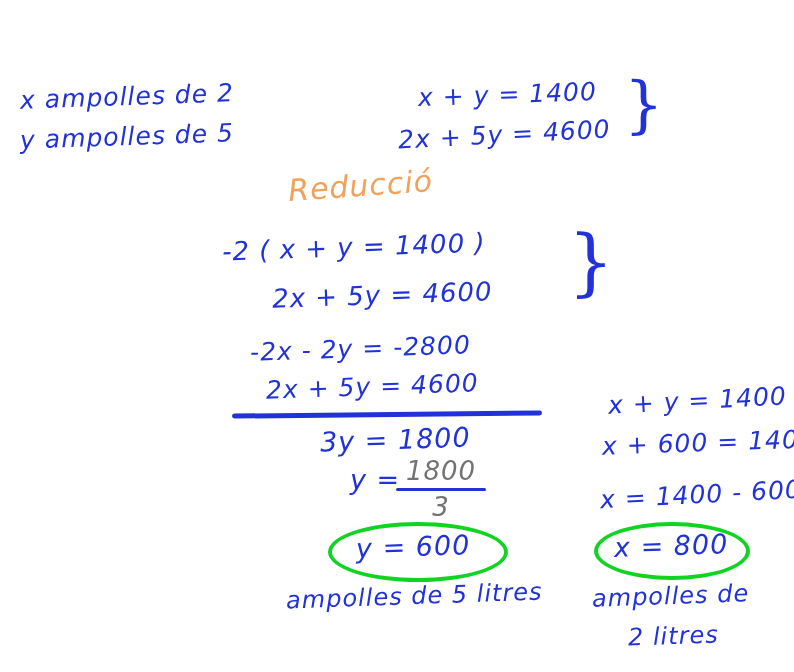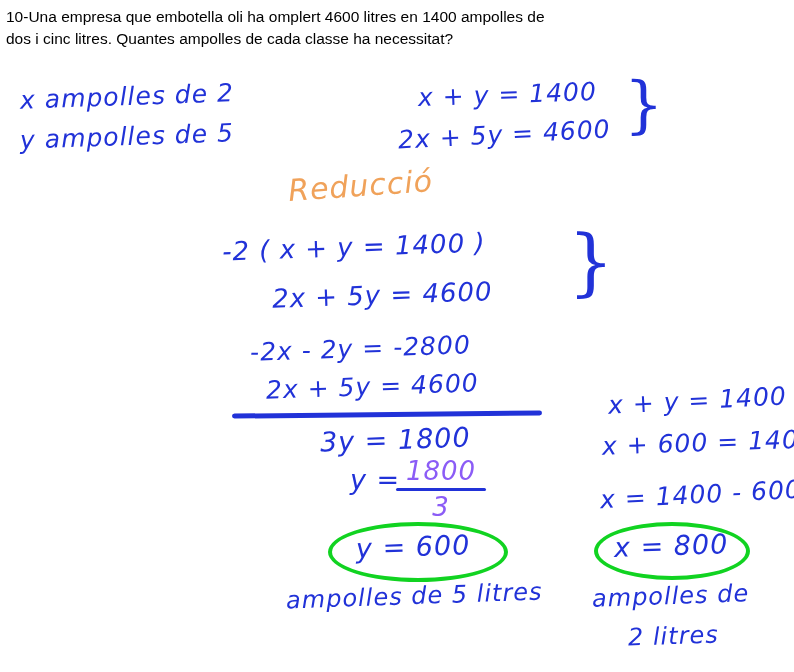--- a/index.html
+++ b/index.html
@@ -38,21 +38,21 @@
     color: #2132d8;
     font-style: italic;
     white-space: nowrap;
     letter-spacing: 1px;
   }
   .hand.blue { color: #2132d8; }
   .hand.orange { color: #f0a25a; }
   .frac {
     position: absolute;
     font-family: "DejaVu Sans", sans-serif;
-    color: #8b5cf6;
+    color: #737373;
     font-style: italic;
     text-align: center;
     letter-spacing: 1px;
   }
   .frac .num { display: block; }
   .frac .bar {
     display: block;
     height: 3px;
     background: #2132d8;
     margin: 2px 0 1px 0;
@@ -75,21 +75,20 @@
     border: 4px solid #11d321;
     border-radius: 50%;
     background: transparent;
   }
 </style>
 </head>
 <body>
 
 <div id="sheet">
 
-  <div class="problem">10-Una empresa que embotella oli ha omplert 4600 litres en 1400 ampolles de dos i cinc litres. Quantes ampolles de cada classe ha necessitat?</div>
 
   <div class="hand blue" style="left:20px; top:82px; font-size:25px; transform: rotate(-2deg);">x ampolles de 2</div>
   <div class="hand blue" style="left:20px; top:122px; font-size:25px; transform: rotate(-2deg);">y ampolles de 5</div>
 
   <div class="hand blue" style="left:418px; top:80px; font-size:25px; transform: rotate(-2deg);">x + y = 1400</div>
   <div class="hand blue" style="left:398px; top:120px; font-size:25px; transform: rotate(-3deg);">2x + 5y = 4600</div>
   <div class="brace" style="left:624px; top:74px; font-size:62px; line-height:62px;">}</div>
 
   <div class="hand orange" style="left:288px; top:168px; font-size:30px; transform: rotate(-4deg);">Reducció</div>
 

